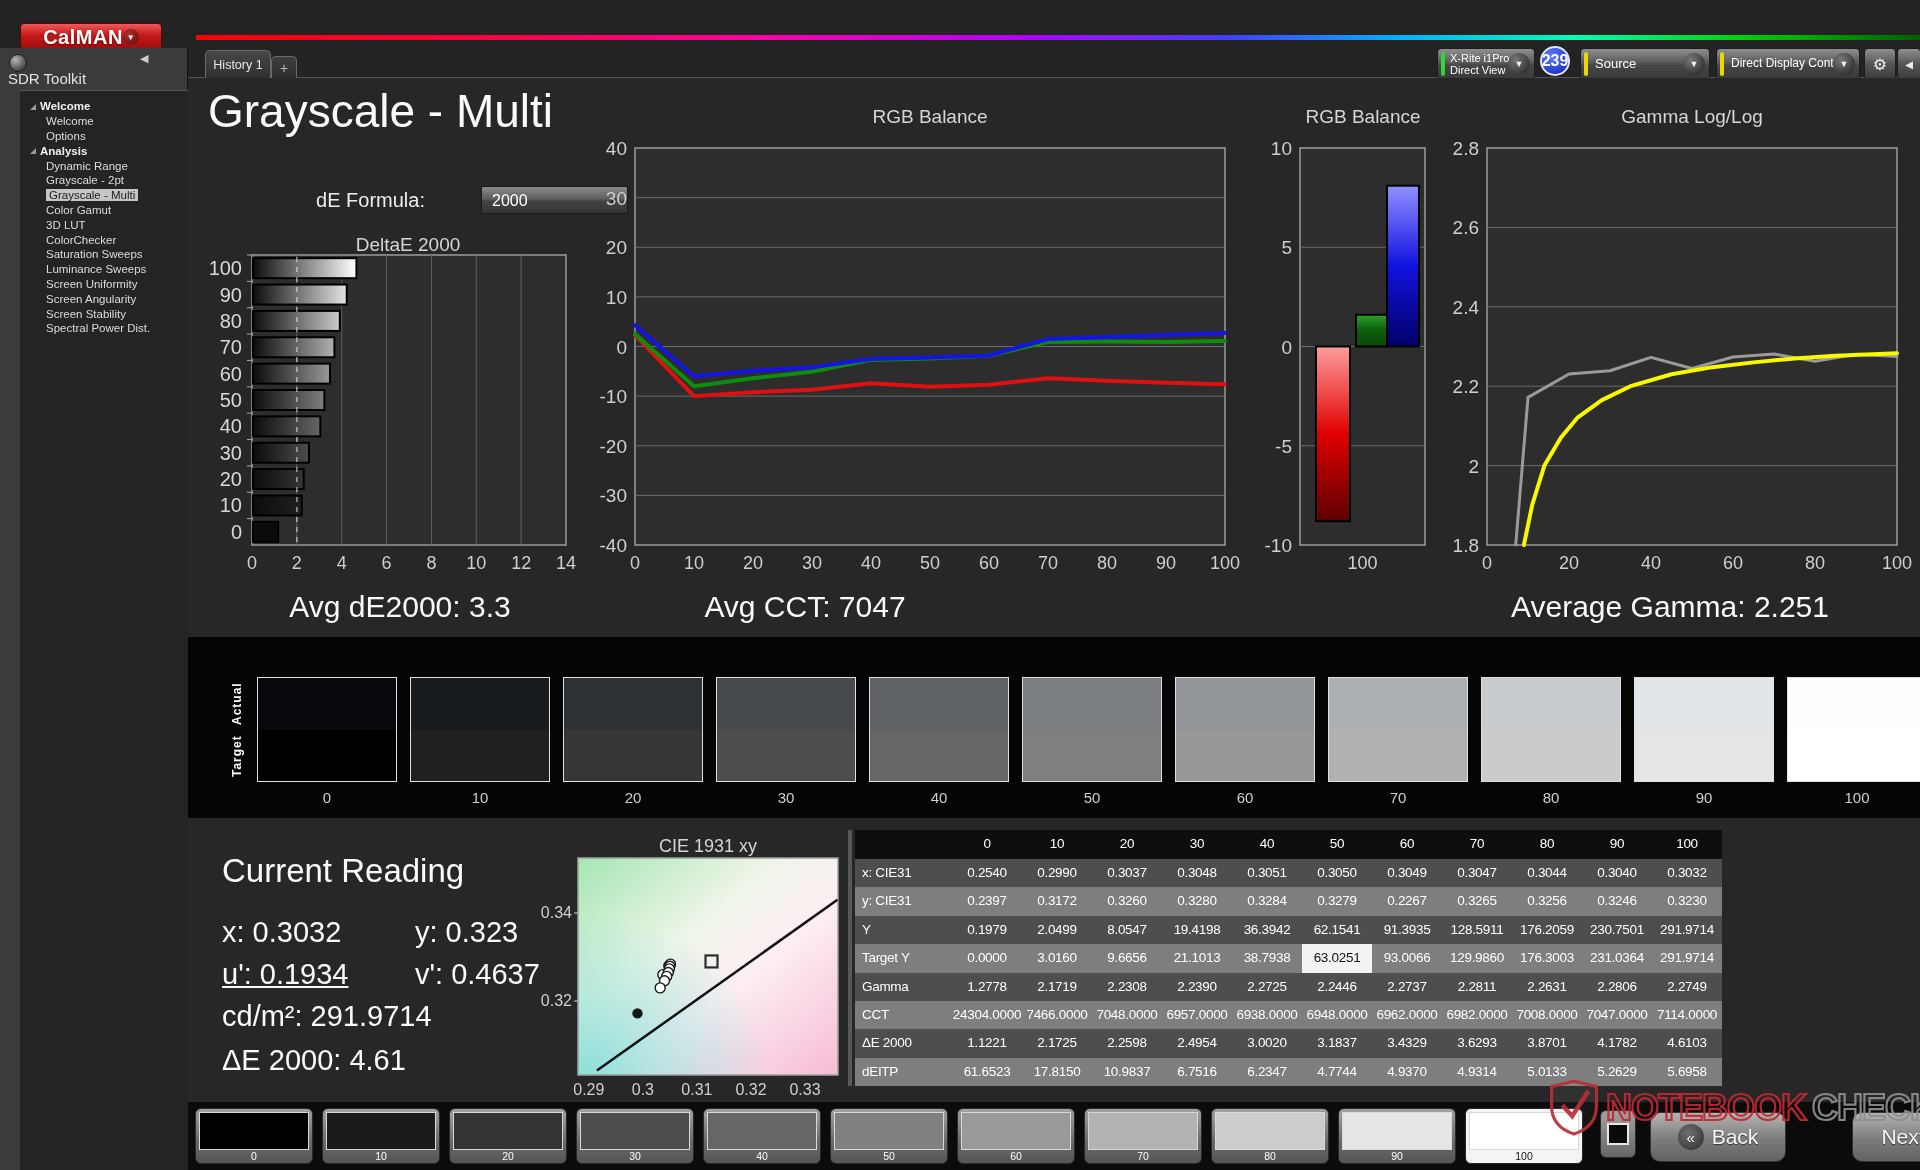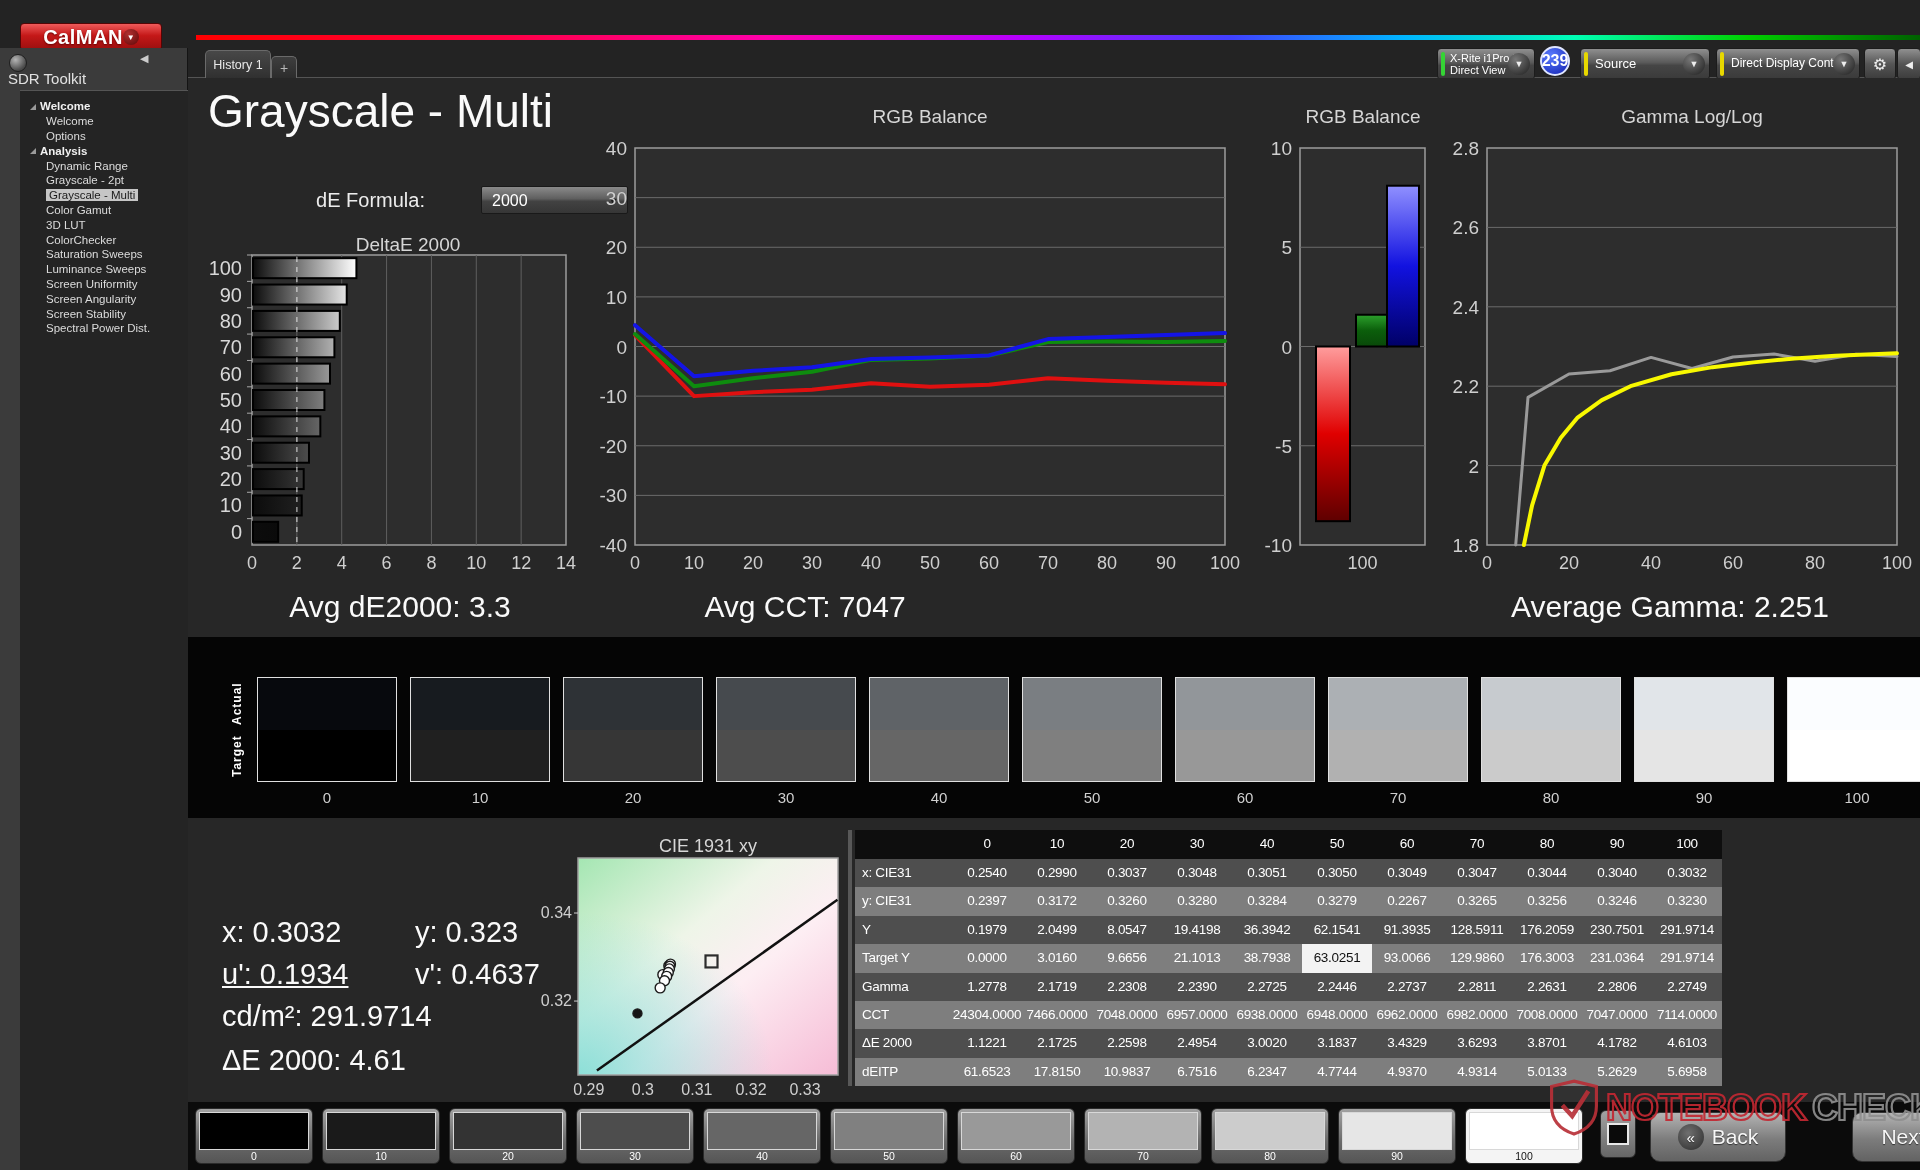--- a/index.html
+++ b/index.html
@@ -480,20 +480,21 @@
         <div class="tile-bottom" style="background: rgb(229, 229, 229);"></div>
       </div>
       <div class="tile-label" style="left: 1446px;">90</div>
       <div class="tile" style="left: 1599px;">
         <div class="tile-top" style="background: rgb(251, 253, 255);"></div>
         <div class="tile-bottom" style="background: rgb(255, 255, 255);"></div>
       </div>
       <div class="tile-label" style="left: 1599px;">100</div>
     </div>
 
+  <div class="cr-title">Current Reading</div>
   <div class="cr" style="left:222px;top:916px;">x: 0.3032</div>
   <div class="cr" style="left:415px;top:916px;">y: 0.323</div>
   <div class="cr" style="left:222px;top:958px;text-decoration:underline;">u': 0.1934</div>
   <div class="cr" style="left:415px;top:958px;">v': 0.4637</div>
   <div class="cr" style="left:222px;top:1000px;">cd/m²: 291.9714</div>
   <div class="cr" style="left:222px;top:1044px;">ΔE 2000: 4.61</div>
 
   <div class="splitter"></div>
   <div class="dtable" id="data-table">
       <div class="trow thead">

